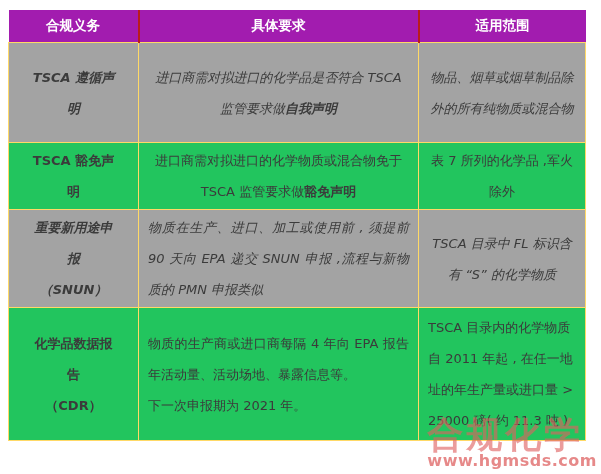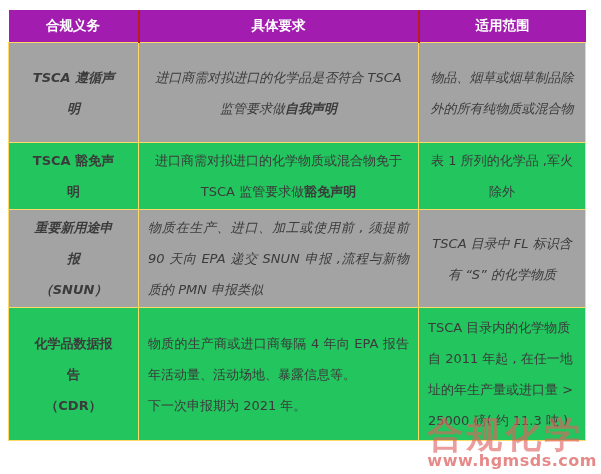--- a/index.html
+++ b/index.html
@@ -105,21 +105,21 @@
     </tr>
     <tr class="h64">
       <td class="obligation">
         <div>TSCA 豁免声明</div>
         <div></div>
       </td>
       <td class="center">
         <div class="req"><span>进口商需对拟进口的化学物质或混合物免于 TSCA 监管要求做</span><b>豁免声明</b><span></span></div>
         <div class="req"></div>
       </td>
-      <td class="center">表 1 所列的化学品 ,军火除外</td>
+      <td class="center">表 7 所列的化学品 ,军火除外</td>
     </tr>
     <tr class="cream h94">
       <td class="obligation">
         <div>重要新用途申报</div>
         <div>（SNUN）</div>
       </td>
       <td class="just">
         <div class="req"><span>物质在生产、进口、加工或使用前 , 须提前 90 天向 EPA 递交 SNUN 申报 ,流程与新物质的 PMN 申报类似</span><b></b><span></span></div>
         <div class="req"></div>
       </td>

